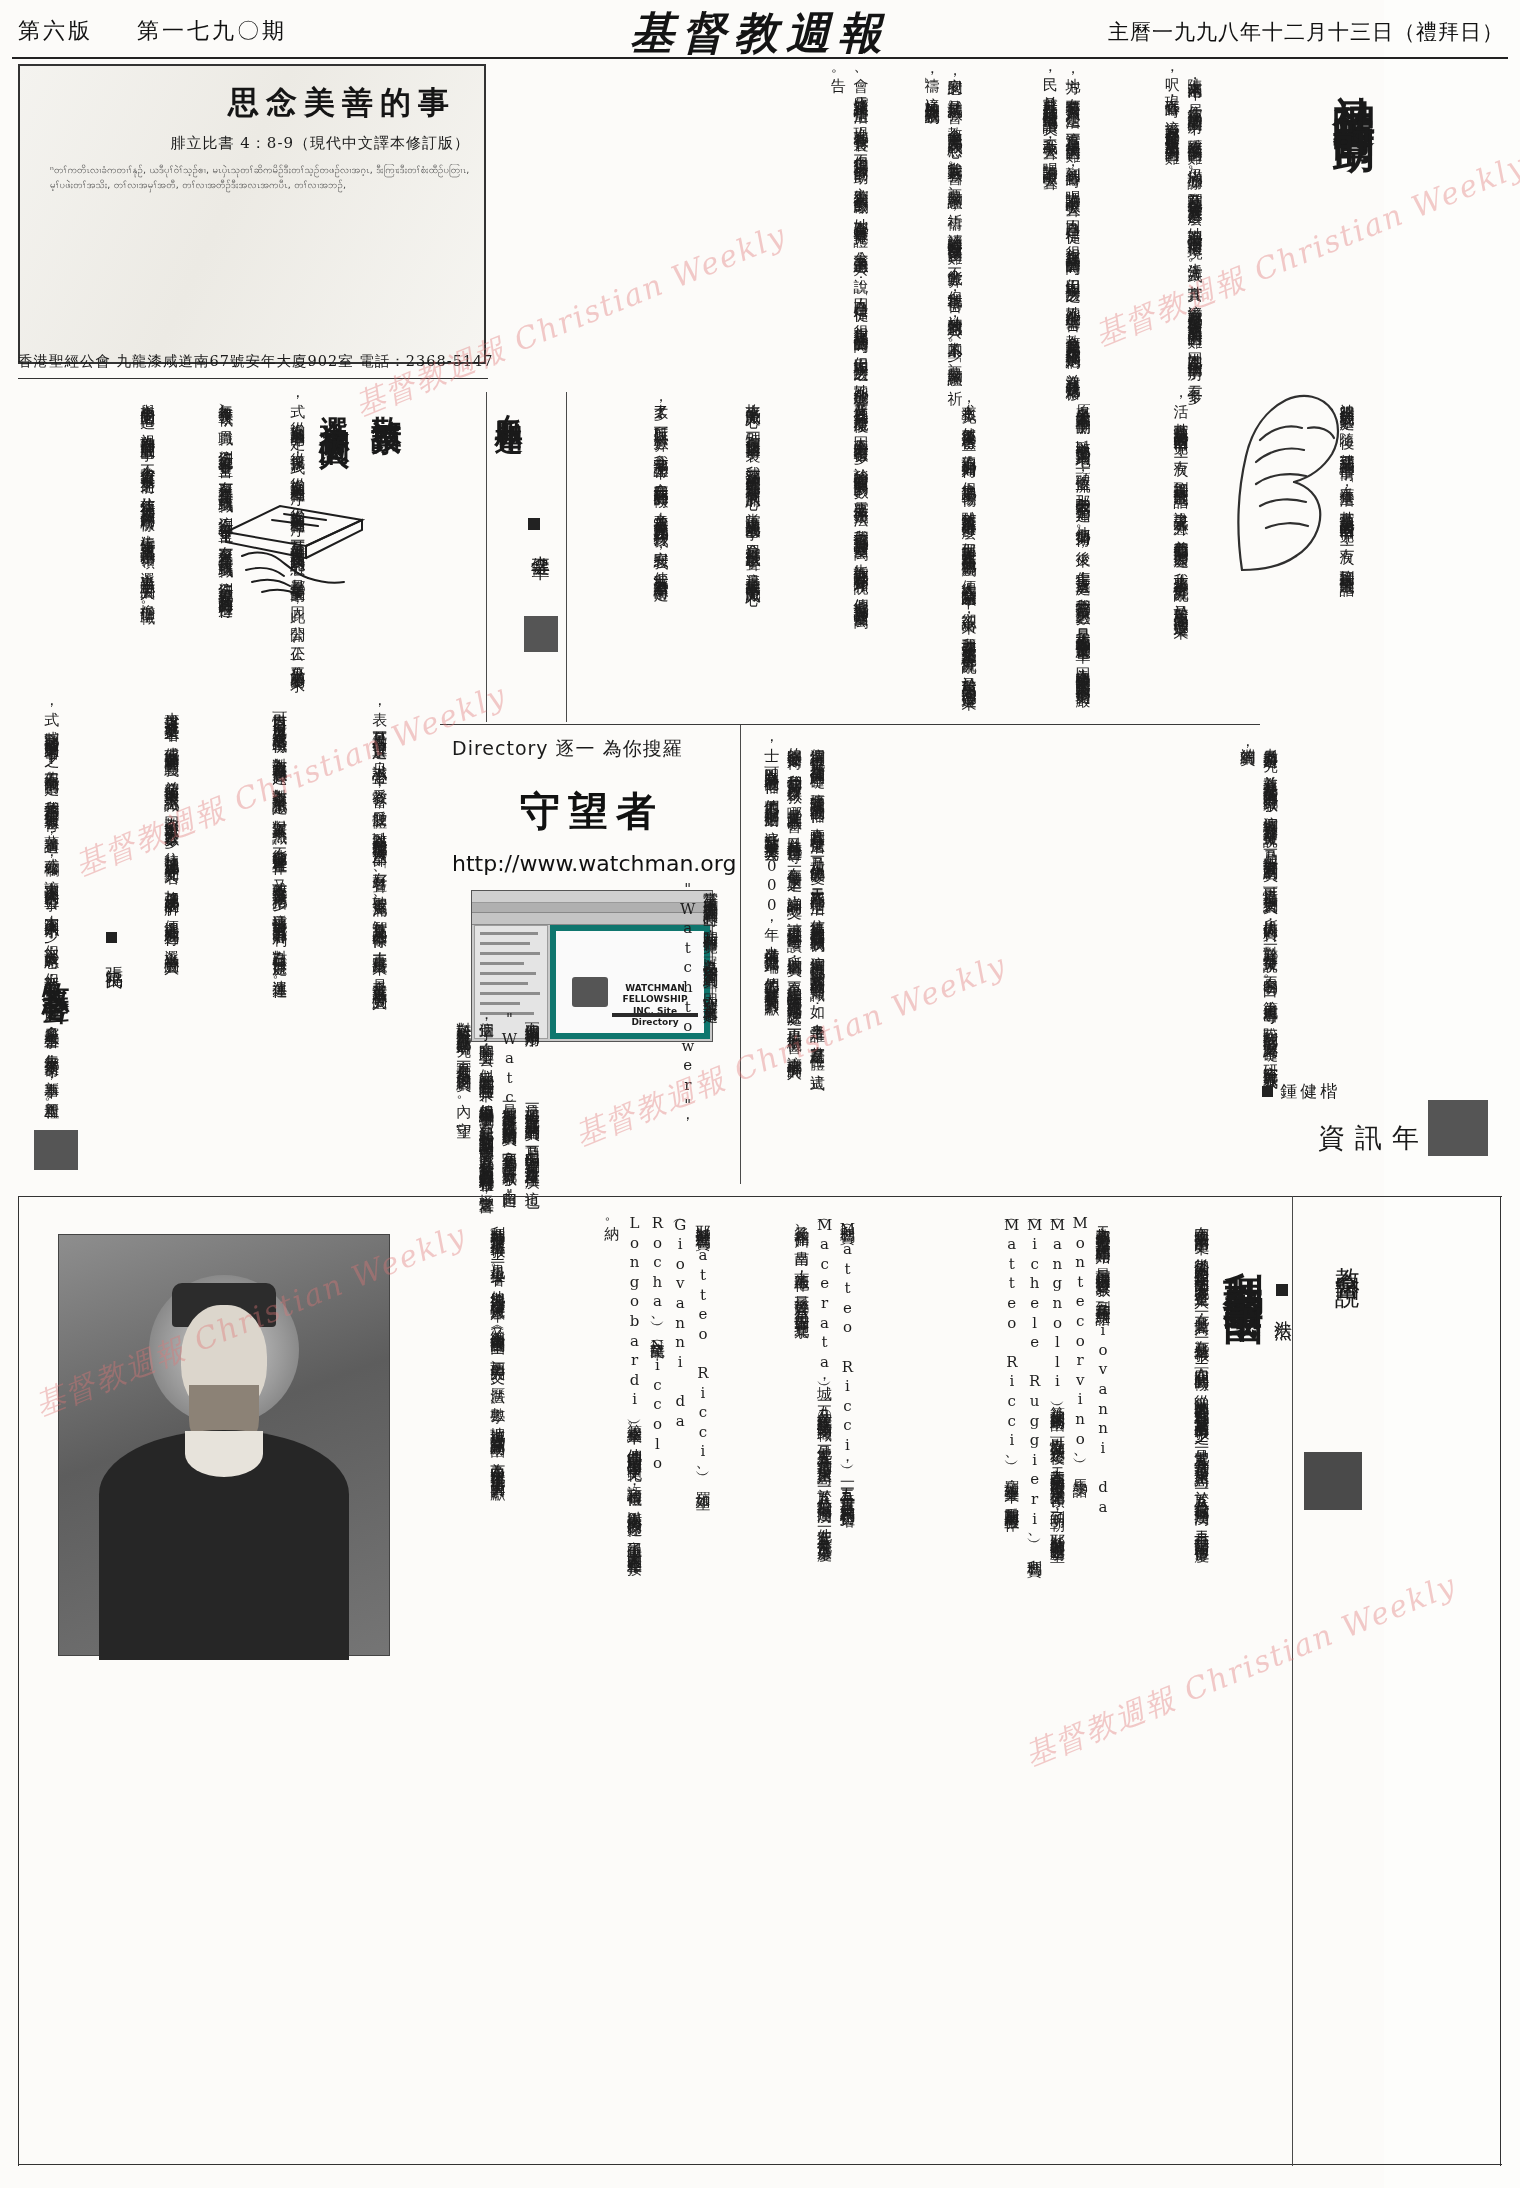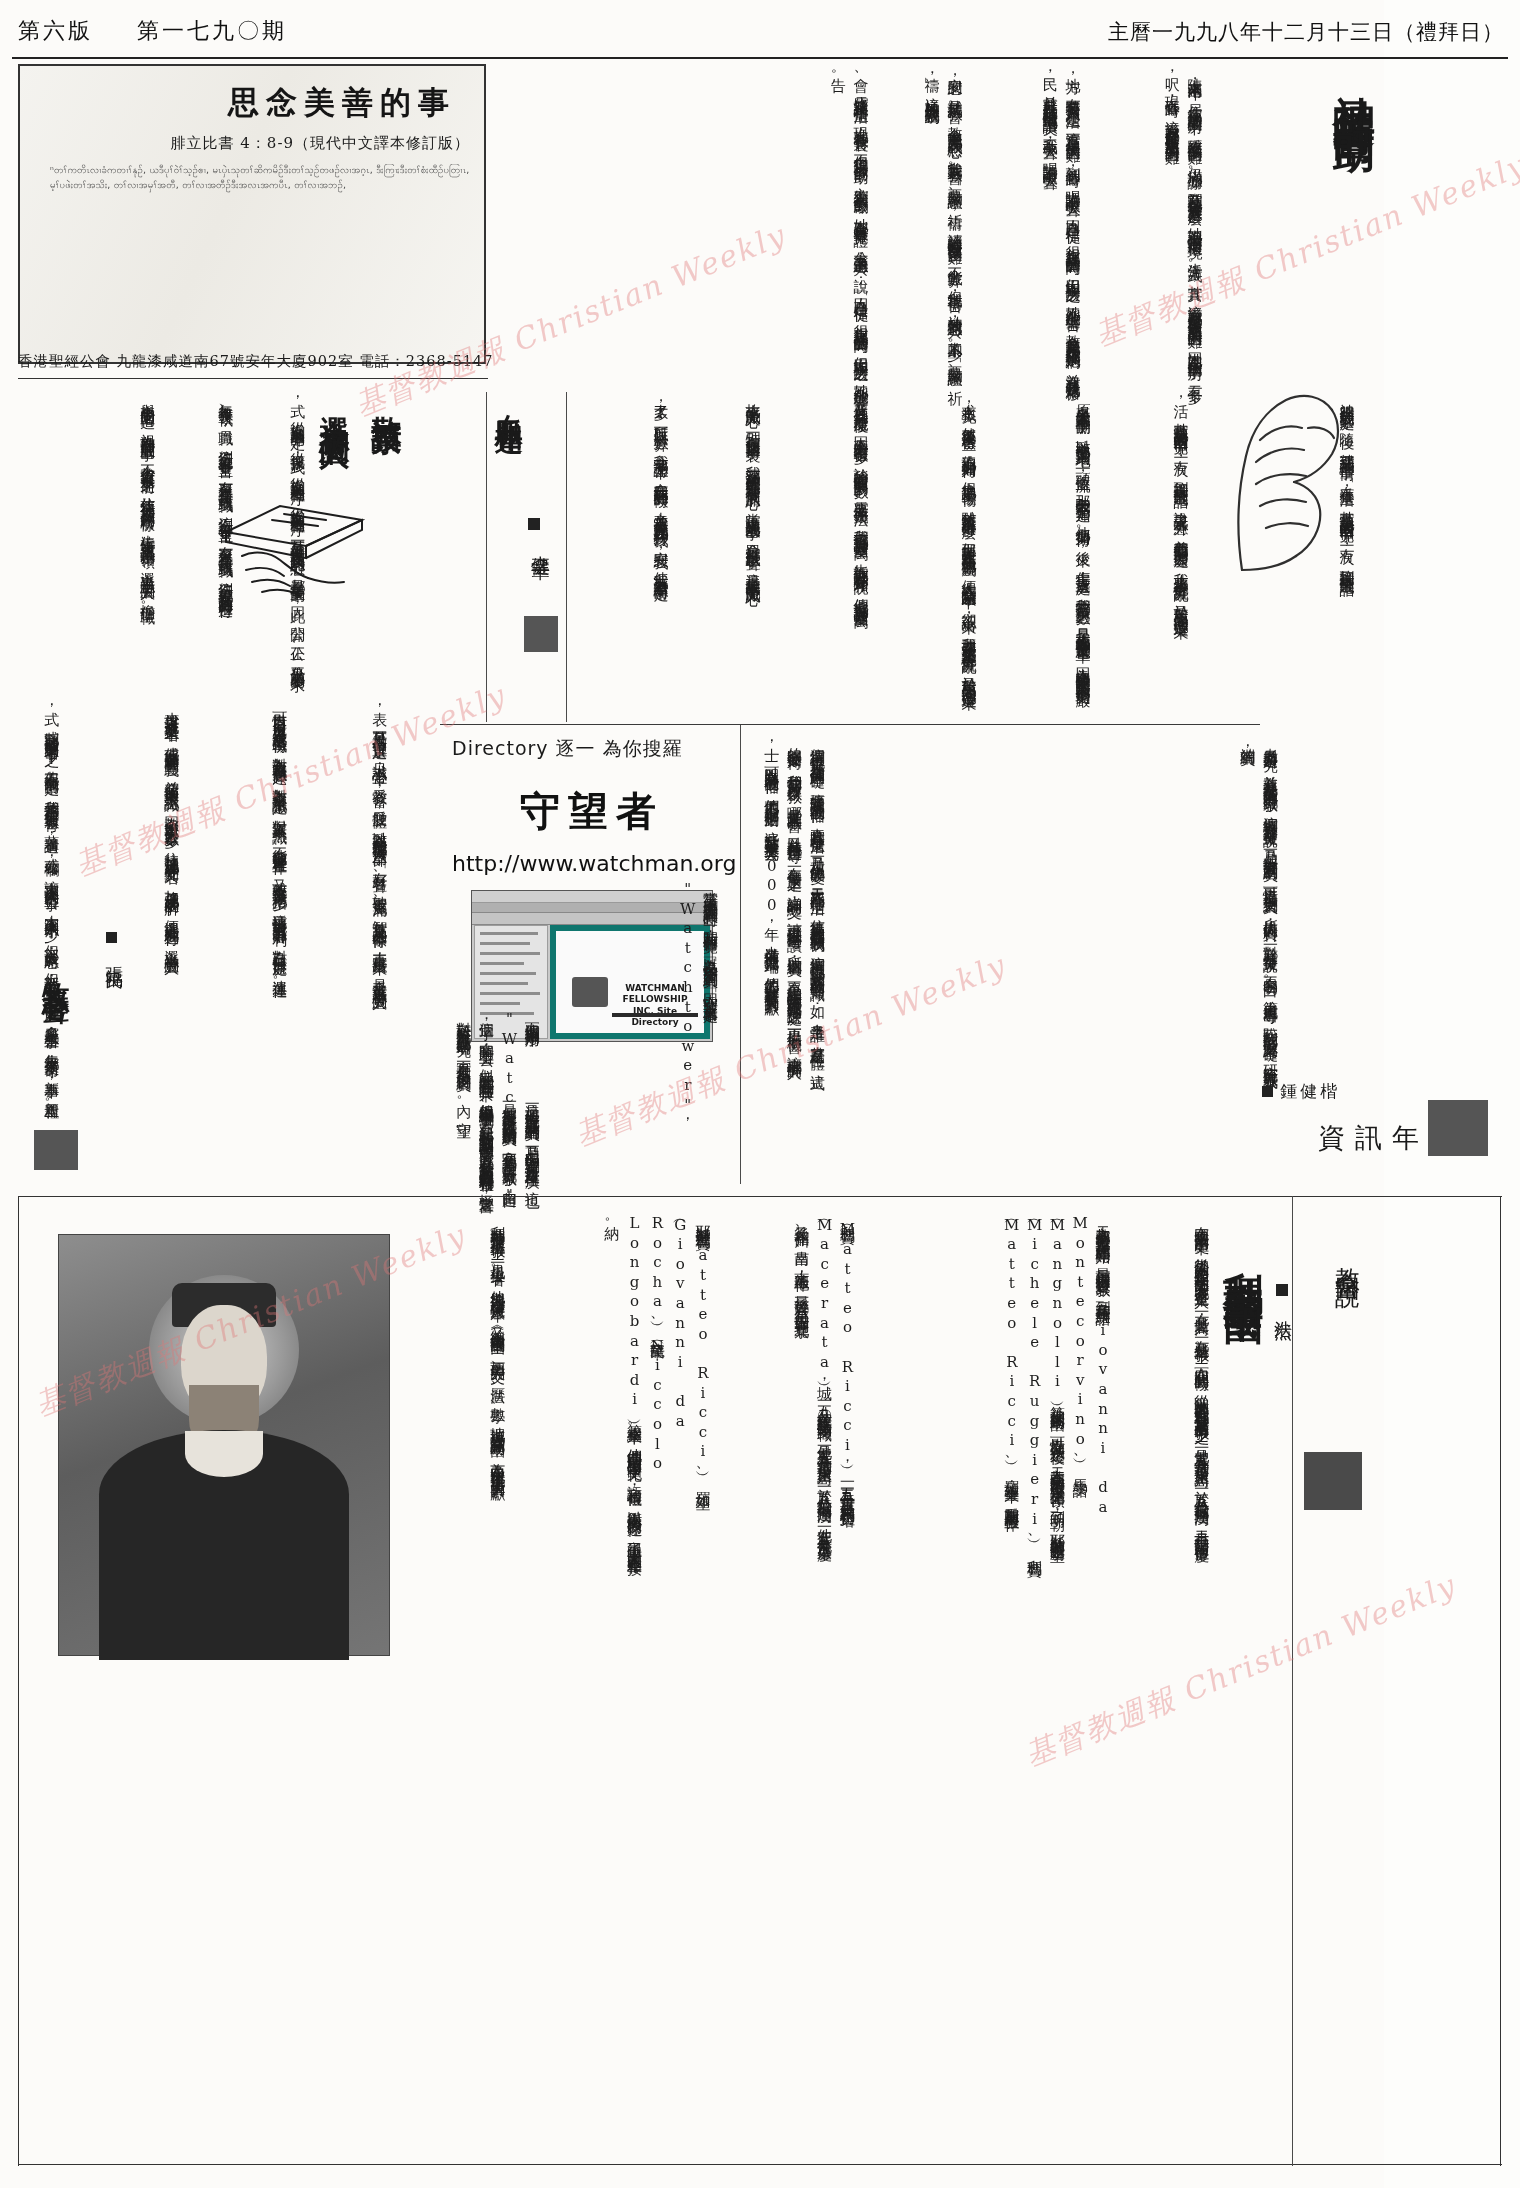--- a/index.html
+++ b/index.html
@@ -143,20 +143,21 @@
 </head>
 <body>
 
 <div class="page">
 
   <div class="masthead">
     <div class="mast-left">
       <span>第六版</span>
       <span class="issue">第一七九〇期</span>
     </div>
+    <div class="mast-title">基督教週報</div>
     <div class="mast-right">主曆一九九八年十二月十三日（禮拜日）</div>
   </div>
   <div class="rule-top"></div>
 
   <div class="verse-box">
     <div class="verse-title">思念美善的事</div>
     <div class="verse-ref">腓立比書 4：8-9（現代中文譯本修訂版）</div>
     <div class="verse-karen">ⁿတၢ်ကတိၤလၢခံကတၢၢ်နုဉ်, ယဒီပုၢ်ဝဲၢ်သ့ဉ်ဧၢ, မၤပှဲၤသုတၢ်ဆိကမိဉ်ဒီးတၢ်သ့ဉ်တဖဉ်လၢအဂ့ၤ, ဒီးကြၢးဒီးတၢ်စံးထီဉ်ပတြၢၤ, မ့ၢ်ပဖဲးတၢ်အသိး, တၢ်လၢအမှၢ်အတီ, တၢ်လၢအတီဉ်ဒီးအလၤအကပီၤ, တၢ်လၢအဘဉ်,</div>
 
   </div>

